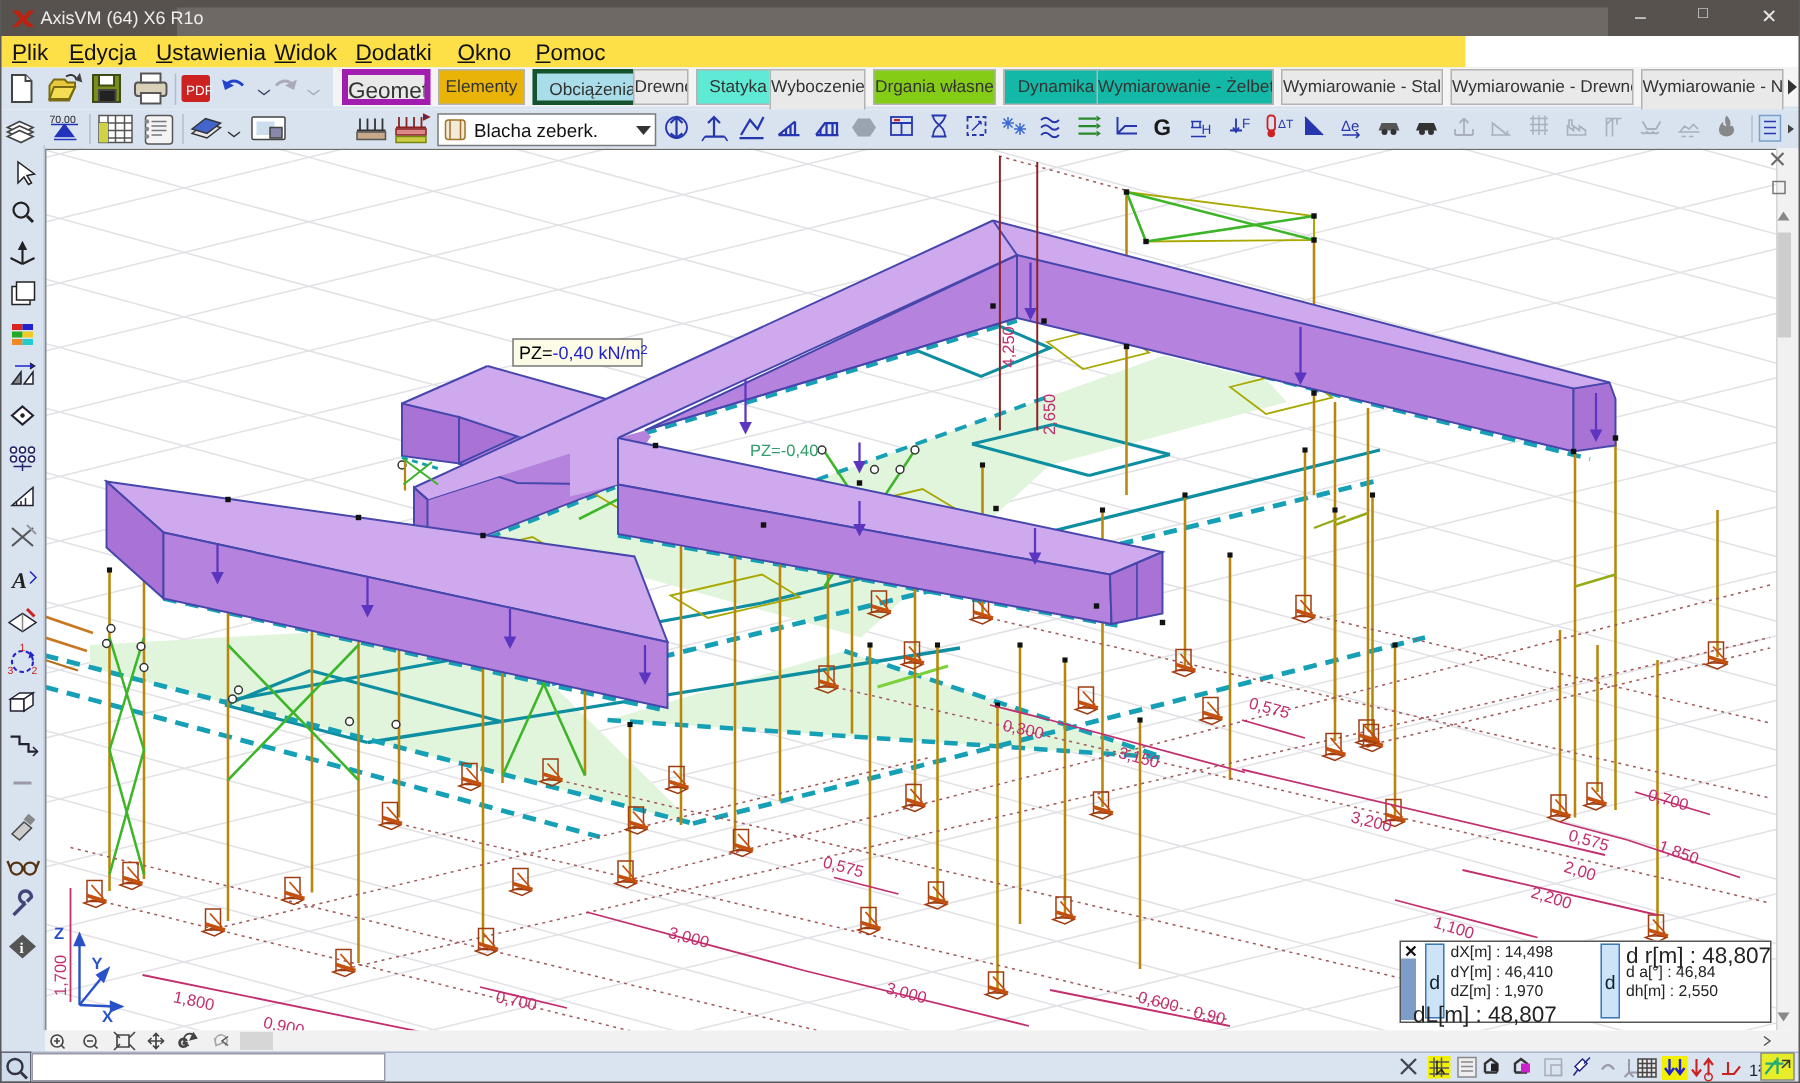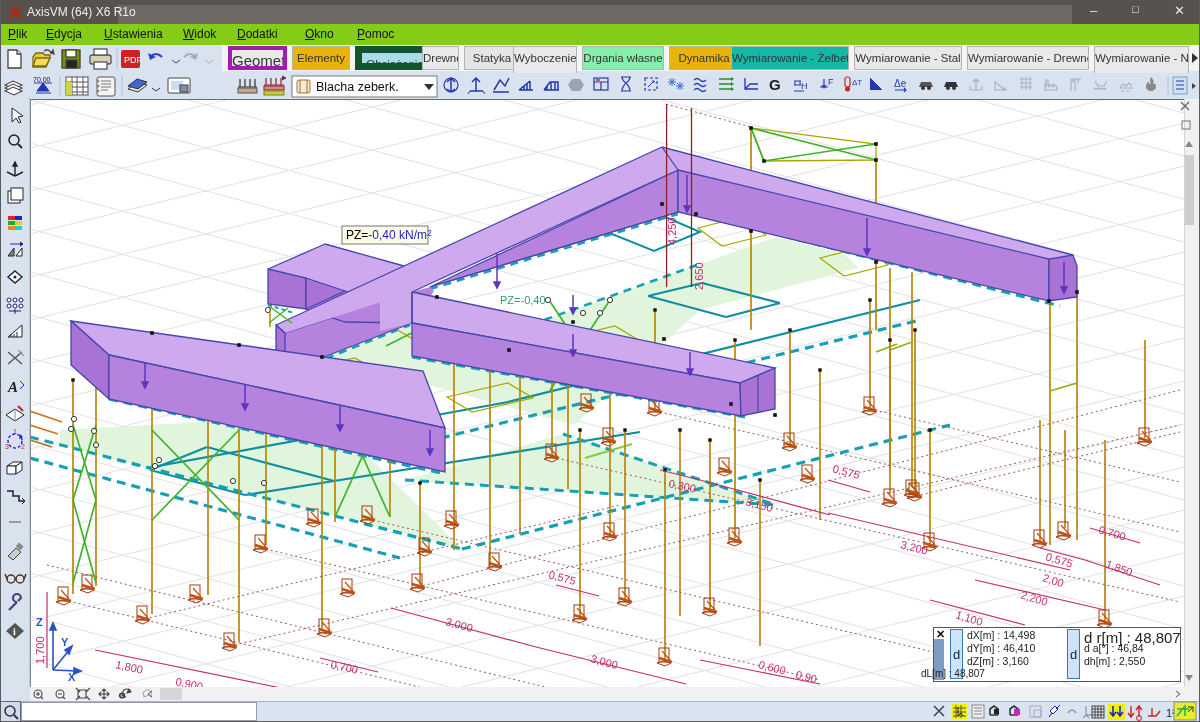--- a/index.html
+++ b/index.html
@@ -10,39 +10,39 @@
 <div class="abs" style="left:118px;top:5px;width:954px;height:19px;background:#6e6965"></div>
 <svg class="abs" style="left:7px;top:6px" width="17" height="13">
     <path d="M1 1 L6 1 L9 5 L12 1 L16 1 L10.5 7 L16 12 L11 12 L8 8.5 L5 12 L1 12 L6.5 6.5 Z" fill="#bb2211"></path>
   </svg>
 <div class="abs" style="left:27px;top:5px;color:#eee;font-size:12px">AxisVM (64) X6 R1o</div>
 <div class="abs" style="left:1090px;top:3px;width:110px;height:18px;color:#e8e8e8;font-size:13px">
     <span style="position:absolute;left:0">–</span>
     <span style="position:absolute;left:42px;font-size:11px">□</span>
     <span style="position:absolute;left:84px">✕</span>
   </div>
-<div class="abs" style="left:0;top:24px;width:1200px;height:21px;background:#84cc16;color:#111;font-size:12px">
+<div class="abs" style="left:0;top:24px;width:977px;height:21px;background:#fde047;color:#111;font-size:15px">
 <span class="abs" style="left:8px;top:3px"><u>P</u>lik</span>
 <span class="abs" style="left:46px;top:3px"><u>E</u>dycja</span>
 <span class="abs" style="left:104px;top:3px"><u>U</u>stawienia</span>
 <span class="abs" style="left:183px;top:3px"><u>W</u>idok</span>
 <span class="abs" style="left:237px;top:3px"><u>D</u>odatki</span>
 <span class="abs" style="left:305px;top:3px"><u>O</u>kno</span>
 <span class="abs" style="left:357px;top:3px"><u>P</u>omoc</span>
 </div>
 <div class="abs" style="left:0;top:45px;width:1200px;height:28px;background:#d9e3f0"></div>
 <div class="abs" style="left:222px;top:45px;width:978px;height:26px;background:#f4f4f4"></div>
 <div class="abs" style="left:228px;top:46px;width:59px;height:24px;background:#e9e9e9;border:4px solid #a21caf;font-size:15px;color:#333;text-align:center;line-height:22px;white-space:nowrap;overflow:hidden">Geometria</div>
 <div class="abs" style="left:292px;top:46px;width:58px;height:24px;background:#eab308;border:1px solid #b3b3b3;font-size:11.5px;color:#333;text-align:center;line-height:22px;white-space:nowrap;overflow:hidden">Elementy</div>
-<div class="abs" style="left:355px;top:46px;width:80px;height:24px;background:#a9dde9;border:7px solid #14532d;font-size:11.5px;color:#333;text-align:center;line-height:22px;white-space:nowrap;overflow:hidden">Obciążenia</div>
+<div class="abs" style="left:355px;top:46px;width:80px;height:24px;background:#a9dde9;border:3px solid #14532d;font-size:11.5px;color:#333;text-align:center;line-height:22px;white-space:nowrap;overflow:hidden">Obciążenia</div>
 <div class="abs" style="left:422px;top:46px;width:37px;height:24px;background:#e9e9e9;border:1px solid #b3b3b3;font-size:11.5px;color:#333;text-align:center;line-height:22px;white-space:nowrap;overflow:hidden">Drewno</div>
-<div class="abs" style="left:464px;top:46px;width:56px;height:24px;background:#e5e5e5;border:1px solid #b3b3b3;font-size:11.5px;color:#333;text-align:center;line-height:22px;white-space:nowrap;overflow:hidden">Statyka</div>
+<div class="abs" style="left:464px;top:46px;width:56px;height:24px;background:#5eead4;border:1px solid #b3b3b3;font-size:11.5px;color:#333;text-align:center;line-height:22px;white-space:nowrap;overflow:hidden">Statyka</div>
 <div class="abs" style="left:513px;top:46px;width:64px;height:36px;background:#e9e9e9;border:1px solid #b3b3b3;font-size:11.5px;color:#333;text-align:center;line-height:22px;white-space:nowrap;overflow:hidden">Wyboczenie</div>
-<div class="abs" style="left:582px;top:46px;width:82px;height:24px;background:#86efac;border:1px solid #b3b3b3;font-size:11.5px;color:#333;text-align:center;line-height:22px;white-space:nowrap;overflow:hidden">Drgania własne</div>
-<div class="abs" style="left:669px;top:46px;width:70px;height:24px;background:#eab308;border:1px solid #b3b3b3;font-size:11.5px;color:#333;text-align:center;line-height:22px;white-space:nowrap;overflow:hidden">Dynamika</div>
+<div class="abs" style="left:582px;top:46px;width:82px;height:24px;background:#84cc16;border:1px solid #b3b3b3;font-size:11.5px;color:#333;text-align:center;line-height:22px;white-space:nowrap;overflow:hidden">Drgania własne</div>
+<div class="abs" style="left:669px;top:46px;width:70px;height:24px;background:#14b8a6;border:1px solid #b3b3b3;font-size:11.5px;color:#333;text-align:center;line-height:22px;white-space:nowrap;overflow:hidden">Dynamika</div>
 <div class="abs" style="left:731px;top:46px;width:118px;height:24px;background:#14b8a6;border:1px solid #b3b3b3;font-size:11.5px;color:#333;text-align:center;line-height:22px;white-space:nowrap;overflow:hidden">Wymiarowanie - Żelbet</div>
 <div class="abs" style="left:854px;top:46px;width:108px;height:24px;background:#e9e9e9;border:1px solid #b3b3b3;font-size:11.5px;color:#333;text-align:center;line-height:22px;white-space:nowrap;overflow:hidden">Wymiarowanie - Stal</div>
 <div class="abs" style="left:967px;top:46px;width:122px;height:24px;background:#e9e9e9;border:1px solid #b3b3b3;font-size:11.5px;color:#333;text-align:center;line-height:22px;white-space:nowrap;overflow:hidden">Wymiarowanie - Drewno</div>
 <div class="abs" style="left:1094px;top:46px;width:95px;height:40px;background:#e9e9e9;border:1px solid #b3b3b3;font-size:11.5px;color:#333;text-align:center;line-height:22px;white-space:nowrap;overflow:hidden">Wymiarowanie - N</div>
 <div class="abs" style="left:1192px;top:53px;width:0;height:0;border-left:6px solid #333;border-top:5px solid transparent;border-bottom:5px solid transparent"></div>
 <svg class="abs" style="left:0;top:45px" width="222" height="28">
 <g stroke="#444" fill="none" stroke-width="1.3">
 <path d="M8 5 h9 l4 4 v14 h-13 z" fill="#fff"></path>
       <path d="M17 5 l0 4 l4 0" fill="#fff"></path>
 <path d="M33 12 l3 -4 h7 l2 2 h5 v3 l-4 9 h-13 z" fill="#e8c83c" stroke="#7a6a10"></path>
@@ -936,20 +936,20 @@
     <rect x="2" y="2" width="22" height="18" fill="#e8ed2a" stroke="#888"></rect>
     <path d="M5 16 l7 -9 M5 9 h12 M13 5 v11" stroke="#2a7" stroke-width="1.5"></path>
     <path d="M16 12 l5 -5 m-5 0 h5 v5" stroke="#333" fill="none"></path>
   </svg>
 <div class="abs" style="left:933px;top:627px;width:248px;height:55px;background:#fff;border:1px solid #555"></div>
 <div class="abs" style="left:936px;top:628px;font-size:11px;color:#111;font-weight:bold">✕</div>
 <div class="abs" style="left:934px;top:639px;width:10px;height:41px;background:#7e9cc8"></div>
 <div class="abs" style="left:950px;top:629px;width:13px;height:50px;background:#cde4f8;border:1px solid #3c78b4;font-size:13px;color:#123;text-align:center;line-height:50px">d</div>
 <div class="abs" style="left:967px;top:629px;font-size:10.5px;color:#222;white-space:pre">dX[m] : 14,498</div>
 <div class="abs" style="left:967px;top:642px;font-size:10.5px;color:#222;white-space:pre">dY[m] : 46,410</div>
-<div class="abs" style="left:967px;top:655px;font-size:10.5px;color:#222;white-space:pre">dZ[m] : 3,160</div>
-<div class="abs" style="left:921px;top:668px;font-size:10px;color:#222;white-space:pre">dL[m] : 48,807</div>
+<div class="abs" style="left:967px;top:655px;font-size:10.5px;color:#222;white-space:pre">dZ[m] : 1,970</div>
+<div class="abs" style="left:942px;top:668px;font-size:15px;color:#222;white-space:pre">dL[m] : 48,807</div>
 <div class="abs" style="left:1067px;top:629px;width:13px;height:50px;background:#cde4f8;border:1px solid #3c78b4;font-size:13px;color:#123;text-align:center;line-height:50px">d</div>
 <div class="abs" style="left:1084px;top:629px;font-size:15px;color:#222;white-space:pre">d r[m] : 48,807</div>
 <div class="abs" style="left:1084px;top:642px;font-size:10.5px;color:#222;white-space:pre">d a[°] : 46,84</div>
 <div class="abs" style="left:1084px;top:655px;font-size:10.5px;color:#222;white-space:pre">dh[m] : 2,550</div>
 <div class="abs" style="left:0;top:0;width:1px;height:722px;background:#5a5a5a"></div>
 <div class="abs" style="left:1199px;top:0;width:1px;height:722px;background:#5a5a5a"></div>
 <div class="abs" style="left:0;top:721px;width:1200px;height:1px;background:#5a5a5a"></div>
 </body></html>

